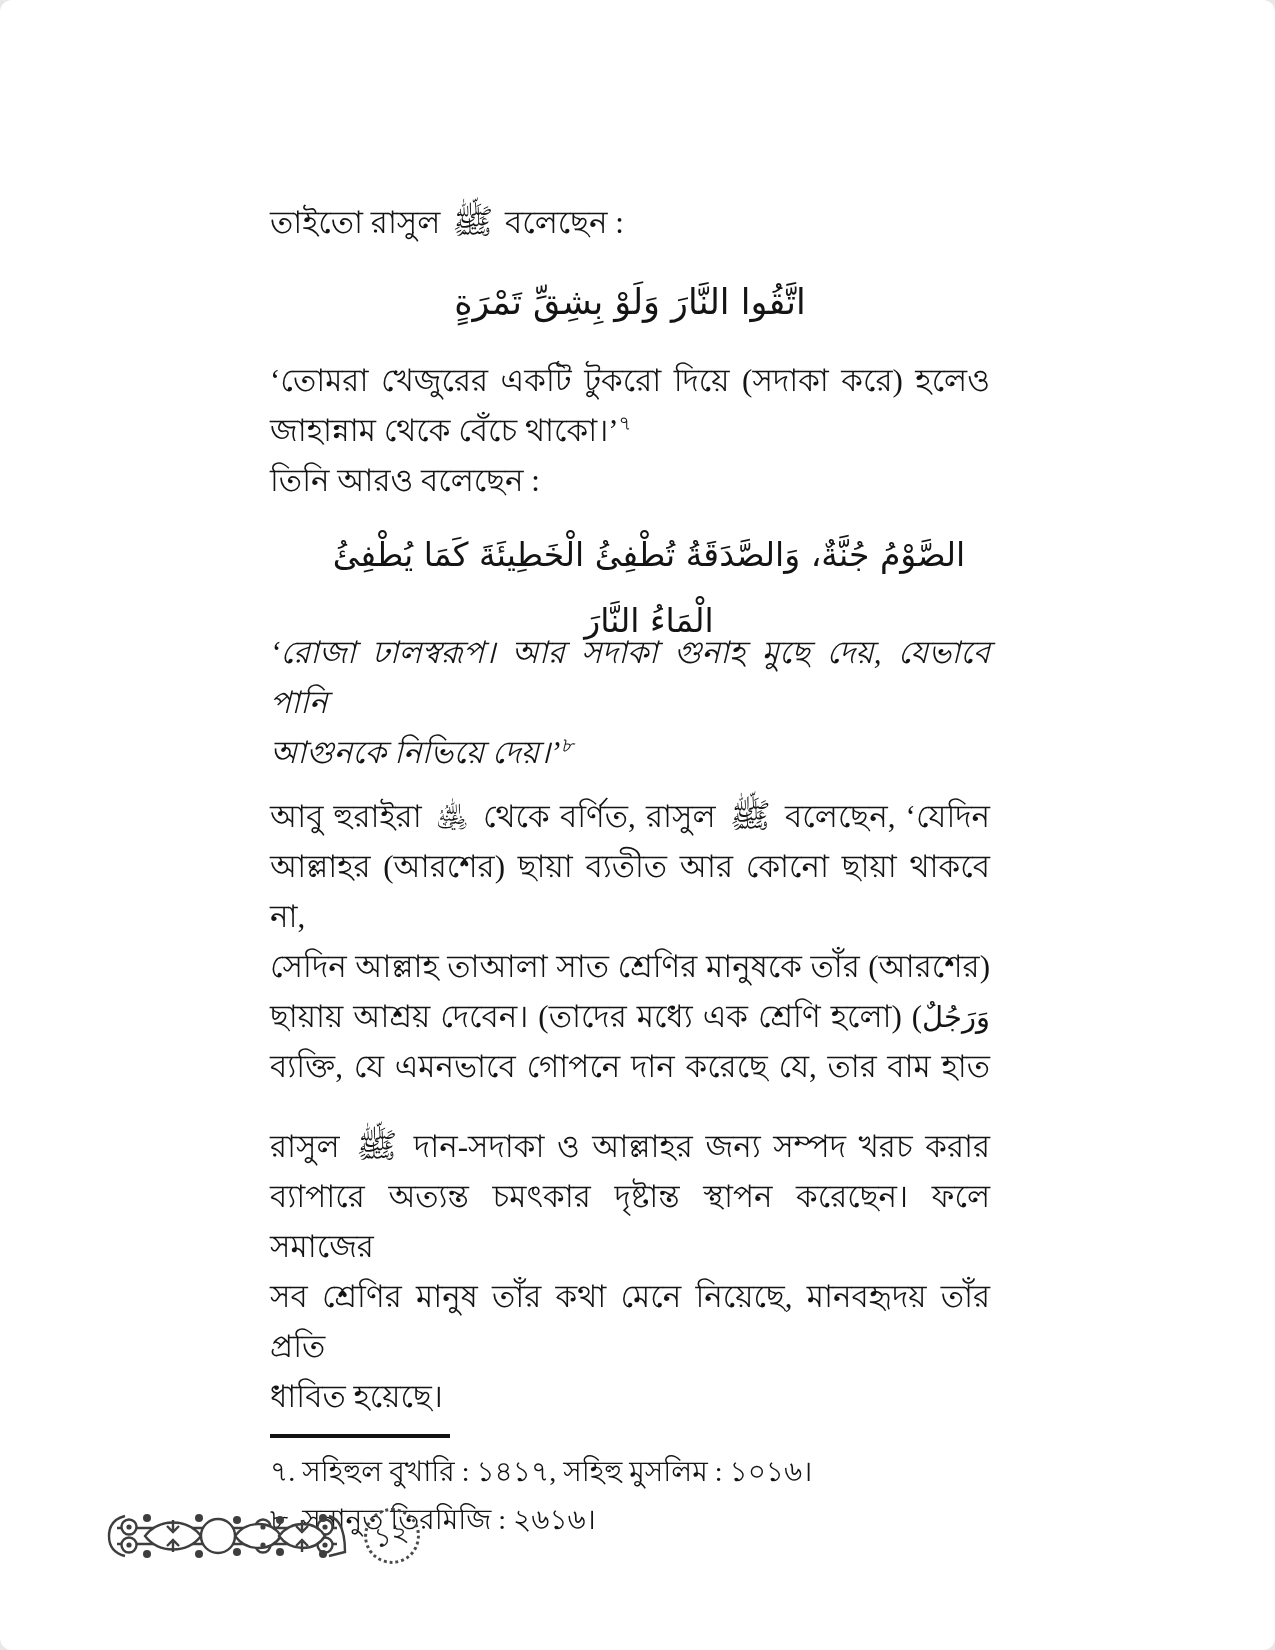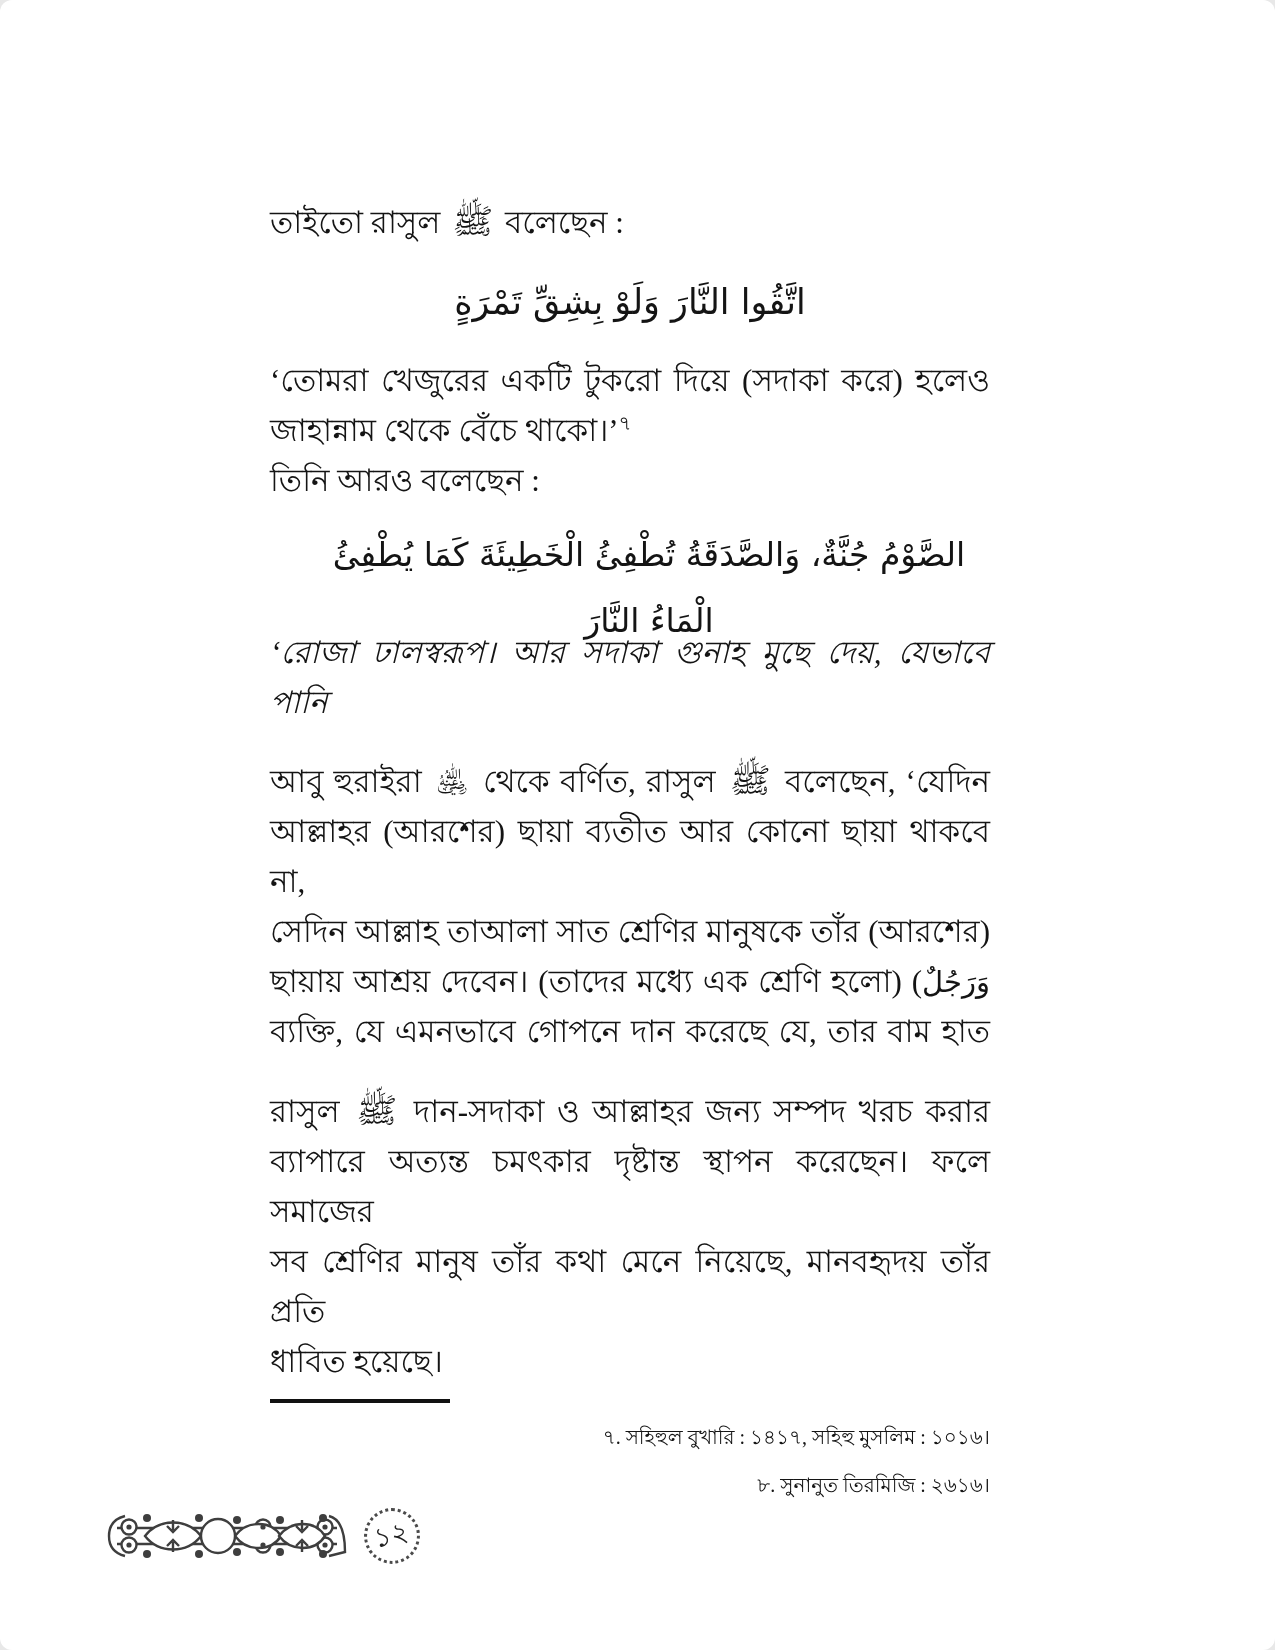--- a/index.html
+++ b/index.html
@@ -51,32 +51,32 @@
     font-size:29px;
     direction:rtl;
     unicode-bidi:isolate;
   }
   #intro1{margin-top:196px;}
   #arabic1{margin-top:22px;height:64px;line-height:64px;font-size:35px;}
   #para1{margin-top:22px;}
   #intro2{}
   #arabic2{margin-top:16px;height:66px;line-height:66px;margin-left:38px;}
   #para2{margin-top:40px;font-style:italic;}
-  #para3{margin-top:27px;}
+  #para3{margin-top:12px;}
   #para4{margin-top:28px;}
   .footnote-rule{
     margin-top:12px;
     width:180px;height:4px;
     background:#111111;
   }
   .footnotes{margin-top:10px;}
   .fn-line{
-    font-size:20px;
+    font-size:28px;
     line-height:48px;
-    text-align:right;
+    text-align:left;
   }
   .footer{
     position:absolute;
     left:103px;top:1508px;
     display:flex;
     align-items:center;
     gap:13px;
   }
   .ornament{display:block;}
   .page-number-circle{
@@ -118,20 +118,23 @@
       </div>
     </div>
 
     <div class="line" id="intro2">তিনি আরও বলেছেন :</div>
 
     <div class="ar-center" id="arabic2" dir="rtl">الصَّوْمُ جُنَّةٌ، وَالصَّدَقَةُ تُطْفِئُ الْخَطِيئَةَ كَمَا يُطْفِئُ الْمَاءُ النَّارَ</div>
 
     <div class="para" id="para2">
       <div class="line just">
         <span>‘রোজা ঢালস্বরূপ। আর সদাকা গুনাহ মুছে দেয়, যেভাবে পানি</span>
+      </div>
+      <div class="line">
+        <span>আগুনকে নিভিয়ে দেয়।’</span><sup class="fn-ref">৮</sup>
       </div>
     </div>
 
     <div class="para" id="para3">
       <div class="line just">
         <span>আবু হুরাইরা</span>
         <span class="ra">﵁</span>
         <span>থেকে বর্ণিত, রাসুল</span>
         <span class="saw">ﷺ</span>
         <span>বলেছেন, ‘যেদিন</span>

